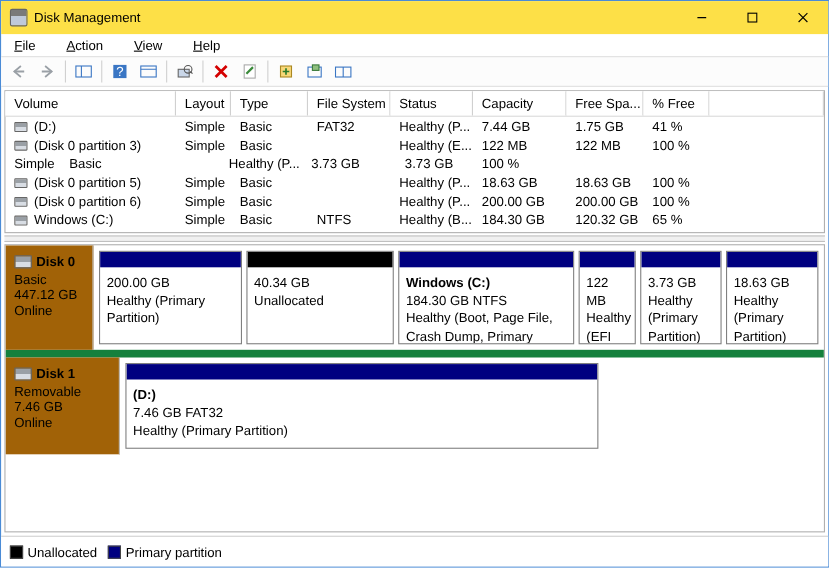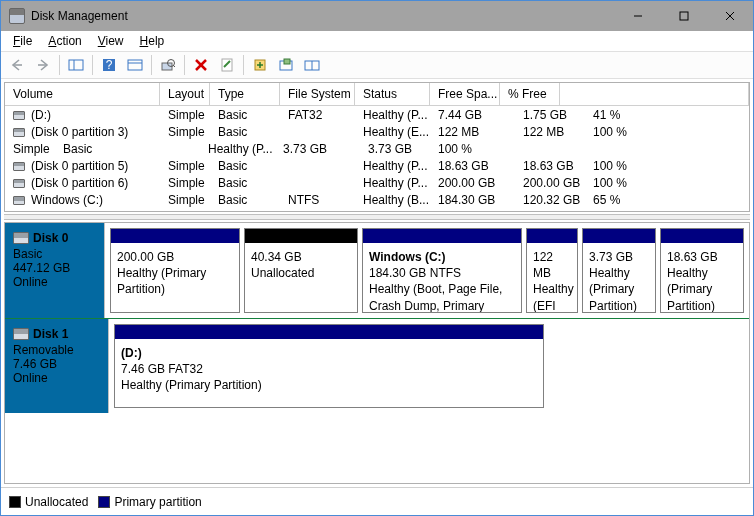--- a/index.html
+++ b/index.html
@@ -1,43 +1,43 @@
 <!DOCTYPE html>
 <html><head>
 <meta charset="utf-8">
 <style>
 *{box-sizing:border-box;margin:0;padding:0;font-family:"Segoe UI",Tahoma,sans-serif;font-size:12px;color:#000}
 body{background:#fff;width:754px;height:516px;border:1px solid #4a8bd6;display:flex;flex-direction:column;position:relative;overflow:hidden}
-.titlebar{height:30px;display:flex;align-items:center;padding:0 0 0 8px;background:#a3a3a3}
+.titlebar{height:30px;display:flex;align-items:center;padding:0 0 0 8px;background:#fde047}
 .titlebar .appicon{width:16px;height:16px;margin-right:6px;display:inline-block;background:linear-gradient(180deg,#7a7a7a 40%,#bfc9d9 40%);border:1px solid #666;border-radius:2px}
 .titlebar .title{flex:1}
 .winbtns{display:flex;height:100%}
 .winbtn{width:46px;display:flex;align-items:center;justify-content:center;font-size:15px;font-family:Arial}
 .winbtn svg{width:10px;height:10px}
-.menubar{height:20px;display:flex;align-items:center;padding:0 6px;gap:4px}
+.menubar{height:20px;display:flex;align-items:center;padding:0 6px;gap:16px}
 .menuitem{padding:2px 6px}
 .menuitem u{text-decoration:underline}
 .toolbar{height:28px;display:flex;align-items:center;padding:0 4px;gap:2px;border-top:1px solid #e0e0e0;border-bottom:1px solid #e0e0e0;background:#fcfcfc}
 .tbtn{width:24px;height:24px;display:flex;align-items:center;justify-content:center;border:1px solid transparent;border-radius:2px}
 .tbtn svg{width:16px;height:16px}
 .tsep{width:1px;height:20px;background:#d0d0d0;margin:0 2px}
 .content{flex:1;display:flex;flex-direction:column;padding:3px;overflow:hidden}
 .grid{border:1px solid #b0b0b0;background:#fff;min-height:130px}
 .gridhead{display:flex;background:#fff;border-bottom:1px solid #d0d0d0}
 .gh{padding:4px 8px;border-right:1px solid #d0d0d0;background:#fff;text-align:left;white-space:nowrap;overflow:hidden}
 .gridbody{}
 .gr{display:flex;height:17px;align-items:center}
 .gc{padding:1px 8px;white-space:nowrap;overflow:hidden}
 .volicon{width:12px;height:9px;background:#888;display:inline-block;margin-right:6px;vertical-align:middle;border-radius:1px;background:linear-gradient(180deg,#9aa0a6 50%,#d8dde4 50%);border:1px solid #666}
 .cw0{width:155px}.cw1{width:50px}.cw2{width:70px}.cw3{width:75px}.cw4{width:75px}.cw5{width:85px}.cw6{width:70px}.cw7{width:60px}.cw8{flex:1}
 .splitter{height:6px;background:#f0f0f0;border-top:1px solid #c0c0c0;border-bottom:1px solid #c0c0c0;cursor:row-resize;margin:2px 0}
 .disks{flex:1;border:1px solid #b0b0b0;overflow:hidden}
 .diskrow{display:flex;height:95px}
-.diskrow+.diskrow{border-top:1px solid #15803d}
-.diskinfo{width:104px;padding:8px;border-right:1px solid #c0c0c0;background:#0369a1}
+.diskrow+.diskrow{border-top:7px solid #15803d}
+.diskinfo{width:104px;padding:8px;border-right:1px solid #c0c0c0;background:#a16207}
 .diskhdr{font-weight:bold;margin-bottom:2px;display:flex;align-items:center;gap:4px}
 .diskicon{width:16px;height:12px;background:linear-gradient(180deg,#9aa0a6 50%,#d8dde4 50%);border:1px solid #666;border-radius:1px;display:inline-block}
 .diskparts{flex:1;display:flex;padding:5px;gap:4px}
 .part{border:1px solid #808080;display:flex;flex-direction:column;overflow:hidden}
 .partbar{height:14px;flex-shrink:0}
 .bar-primary{background:#000080}
 .bar-unalloc{background:#000}
 .partbody{flex:1;padding:6px 6px;line-height:1.35;overflow:hidden}
 .partname{font-weight:bold}
 .legend{height:28px;border-top:1px solid #d0d0d0;display:flex;align-items:center;padding:0 8px;gap:10px;background:#fff}
@@ -153,20 +153,21 @@
 
 <div class="content">
 
   <div class="grid">
     <div class="gridhead">
       <div class="gh cw0">Volume</div>
       <div class="gh cw1">Layout</div>
       <div class="gh cw2">Type</div>
       <div class="gh cw3">File System</div>
       <div class="gh cw4">Status</div>
+      <div class="gh cw5">Capacity</div>
       <div class="gh cw6">Free Spa...</div>
       <div class="gh cw7">% Free</div>
       <div class="gh cw8"></div>
     </div>
     <div class="gridbody" id="volbody">
         <div class="gr">
           <div class="gc cw0"><span class="volicon"></span><span>(D:)</span></div>
           <div class="gc cw1">Simple</div>
           <div class="gc cw2">Basic</div>
           <div class="gc cw3">FAT32</div>
@@ -241,21 +242,21 @@
           <div>Online</div>
         </div>
         <div class="diskparts">
           <div class="part" style="width: 130px;">
             <div class="partbar bar-primary"></div>
             <div class="partbody">
               <div>200.00 GB</div>
               <div>Healthy (Primary Partition)</div>
             </div>
           </div>
-          <div class="part" style="width: 114px;">
+          <div class="part" style="width: 134px;">
             <div class="partbar bar-unalloc"></div>
             <div class="partbody">
               <div>40.34 GB</div>
               <div>Unallocated</div>
             </div>
           </div>
           <div class="part" style="width: 160px;">
             <div class="partbar bar-primary"></div>
             <div class="partbody">
               <div class="partname">Windows  (C:)</div>

